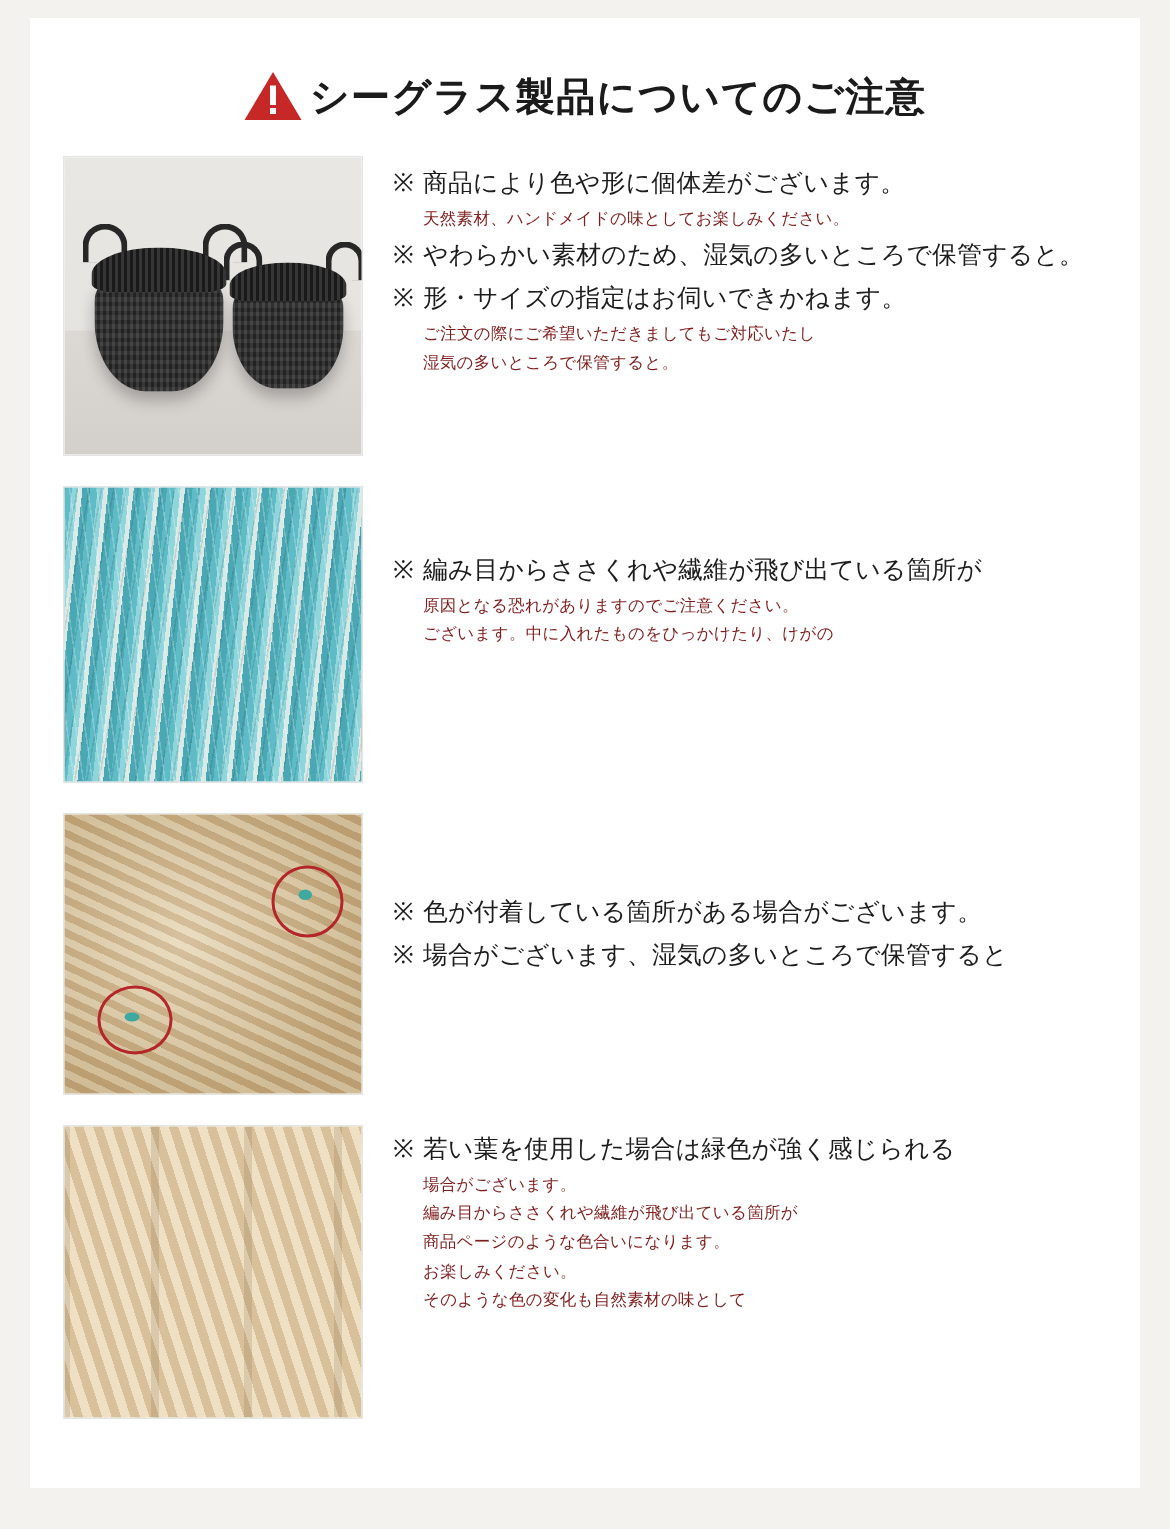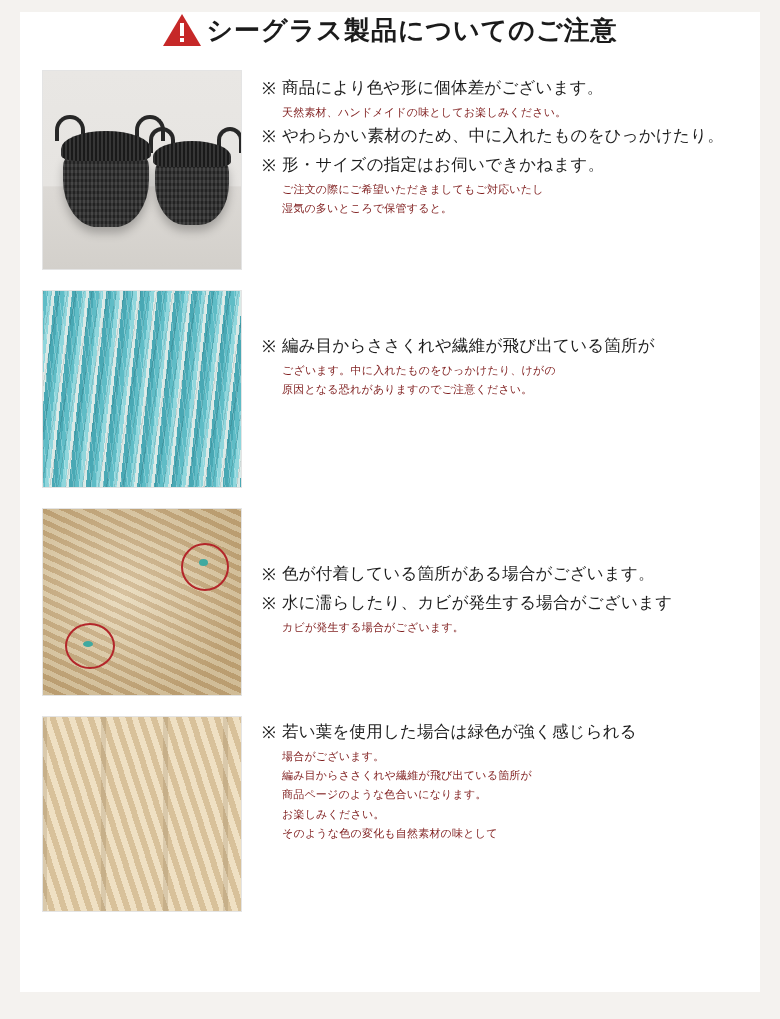--- a/index.html
+++ b/index.html
@@ -28,20 +28,21 @@
     width: 740px;
     height: 980px;
     background: #ffffff;
     box-sizing: border-box;
   }
   .header {
     display: flex;
     align-items: flex-end;
     justify-content: center;
     gap: 4px;
+    padding-top: 34px;
     padding-bottom: 10px;
   }
   .warn-icon {
     width: 40px;
     height: 36px;
     position: relative;
     flex: none;
   }
   .warn-icon svg { display: block; }
   .title {
@@ -83,21 +84,21 @@
     align-items: flex-start;
     font-size: 16.5px;
     line-height: 1.75;
     color: #1d1d1d;
     letter-spacing: 0.2px;
   }
   .note .mark {
     flex: none;
     width: 20px;
   }
-  .note .body { flex: 1; font-family: Liberation Serif, serif; }
+  .note .body { flex: 1; }
   .sub {
     font-size: 11px;
     line-height: 1.75;
     color: #7f1d1d;
     padding-left: 20px;
     letter-spacing: 0.2px;
   }
   .blk-1 { padding-top: 4px; }
   .blk-2 { padding-top: 42px; }
   .blk-3 { padding-top: 52px; }
@@ -247,63 +248,62 @@
           </div>
         </div>
         <div class="text-col blk-1">
           <div class="note">
             <span class="mark">※</span>
             <span class="body">商品により色や形に個体差がございます。</span>
           </div>
           <div class="sub">天然素材、ハンドメイドの味としてお楽しみください。</div>
           <div class="note">
             <span class="mark">※</span>
-            <span class="body">やわらかい素材のため、中に入れたものをひっかけたり。</span>
+            <span class="body">やわらかい素材のため、湿気の多いところで保管すると。</span>
           </div>
           <div class="note">
             <span class="mark">※</span>
             <span class="body">形・サイズの指定はお伺いできかねます。</span>
           </div>
           <div class="sub">ご注文の際にご希望いただきましてもご対応いたし</div>
           <div class="sub">湿気の多いところで保管すると。</div>
         </div>
       </div>
 
       <div class="row">
         <div class="thumb h2">
           <div class="img-fibers"></div>
         </div>
         <div class="text-col blk-2">
           <div class="note">
             <span class="mark">※</span>
             <span class="body">編み目からささくれや繊維が飛び出ている箇所が</span>
           </div>
+          <div class="sub">原因となる恐れがありますのでご注意ください。</div>
           <div class="sub">ございます。中に入れたものをひっかけたり、けがの</div>
-          <div class="sub">原因となる恐れがありますのでご注意ください。</div>
         </div>
       </div>
 
       <div class="row">
         <div class="thumb h3">
           <div class="img-weave"></div>
           <span class="circle-mark c1"></span>
           <span class="teal-dot d1"></span>
           <span class="circle-mark c2"></span>
           <span class="teal-dot d2"></span>
         </div>
         <div class="text-col blk-3">
           <div class="note">
             <span class="mark">※</span>
             <span class="body">色が付着している箇所がある場合がございます。</span>
           </div>
           <div class="note">
             <span class="mark">※</span>
-            <span class="body">水に濡らしたり、カビが発生する場合がございます</span>
-          </div>
-          <div class="sub">カビが発生する場合がございます。</div>
+            <span class="body">場合がございます、湿気の多いところで保管すると</span>
+          </div>
         </div>
       </div>
 
       <div class="row">
         <div class="thumb h4">
           <div class="img-herring"></div>
         </div>
         <div class="text-col blk-4">
           <div class="note">
             <span class="mark">※</span>

